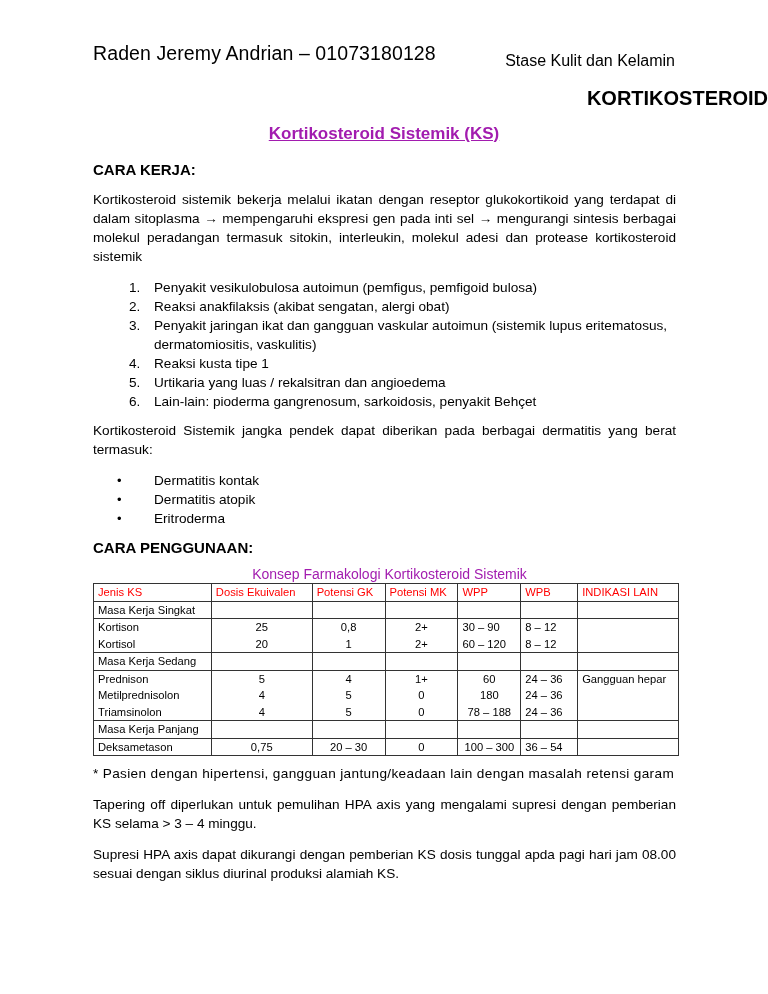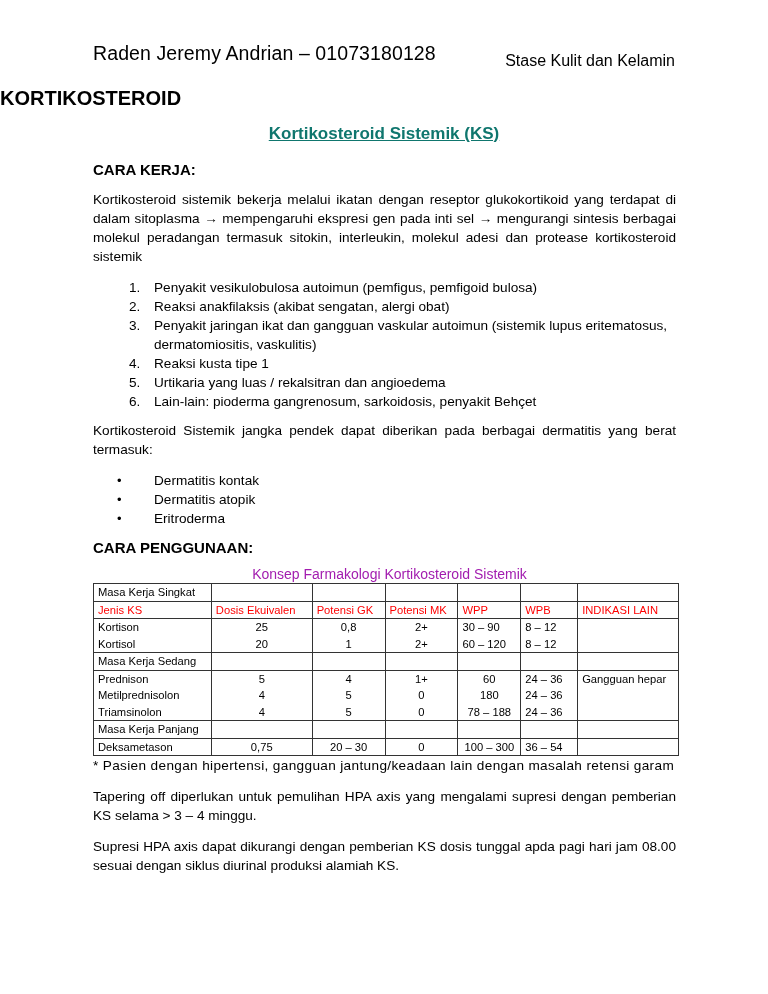--- a/index.html
+++ b/index.html
@@ -11,26 +11,26 @@
   .header-left {
     position: absolute; left: 93px; top: 42px;
     font-size: 19.5px; letter-spacing: 0.1px;
   }
   .header-right {
     position: absolute; right: 93px; top: 52px;
     font-size: 16px;
   }
   .title {
     position: absolute; left: 0; width: 768px; top: 87px;
-    text-align: left; font-weight: bold; font-size: 20px;
+    text-align: right; font-weight: bold; font-size: 20px;
   }
   .subtitle {
     position: absolute; left: 0; width: 768px; top: 124px;
     text-align: center; font-weight: bold; font-size: 17px;
-    color: #0f766e; text-decoration: underline;
+    color: #a21caf; text-decoration: underline;
   }
   .content {
     position: absolute; left: 93px; top: 160px; width: 583px;
     font-size: 13.6px; line-height: 19px;
   }
   .section-heading { font-weight: bold; font-size: 15px; margin: 0 0 11px 0; }
   .para { text-align: justify; margin: 0 0 12px 0; }
   ol.indikasi { margin: 0 0 10px 0; padding-left: 51px; }
   ol.indikasi li { padding-left: 10px; }
   ul.derm { margin: 0 0 10px 0; padding-left: 51px; list-style: none; }
@@ -97,37 +97,37 @@
       <col style="width:118px">
         <col style="width:101px">
         <col style="width:73px">
         <col style="width:73px">
         <col style="width:63px">
         <col style="width:57px">
         <col style="width:101px">
     </colgroup>
     <tbody>
         <tr class="bordered">
-      <td>Masa Kerja Singkat</td>
-      <td></td>
-          <td></td>
-          <td></td>
-          <td></td>
-          <td></td>
-          <td></td>
-    </tr>
-
-    <tr class="bordered">
       <th>Jenis KS</th>
       <th class="c">Dosis Ekuivalen</th>
       <th class="c">Potensi GK</th>
       <th class="c">Potensi MK</th>
       <th>WPP</th>
       <th>WPB</th>
       <th>INDIKASI LAIN</th>
+    </tr>
+
+    <tr class="bordered">
+      <td>Masa Kerja Singkat</td>
+      <td></td>
+          <td></td>
+          <td></td>
+          <td></td>
+          <td></td>
+          <td></td>
     </tr>
     <tr class="top">
       <td>Kortison</td>
       <td class="c">25</td>
       <td class="c">0,8</td>
       <td class="c">2+</td>
       <td>30 – 90</td>
       <td>8 – 12</td>
       <td></td>
     </tr>
@@ -192,18 +192,18 @@
       <td class="c">0,75</td>
       <td class="c">20 – 30</td>
       <td class="c">0</td>
       <td class="c">100 – 300</td>
       <td>36 – 54</td>
       <td></td>
     </tr>
   </tbody>
     </table>
 
-  <div class="note" style="margin-top:0; margin-bottom:12px">
+  <div class="note" style="margin-top:8px; margin-bottom:12px">
     <div class="first">* Pasien dengan hipertensi, gangguan jantung/keadaan lain dengan masalah retensi garam</div>
   </div>
   <p class="para">Tapering off diperlukan untuk pemulihan HPA axis yang mengalami supresi dengan pemberian KS selama &gt; 3 – 4 minggu.</p>
   <p class="para">Supresi HPA axis dapat dikurangi dengan pemberian KS dosis tunggal apda pagi hari jam 08.00 sesuai dengan siklus diurinal produksi alamiah KS.</p>
 </div>
 
 </body></html>

